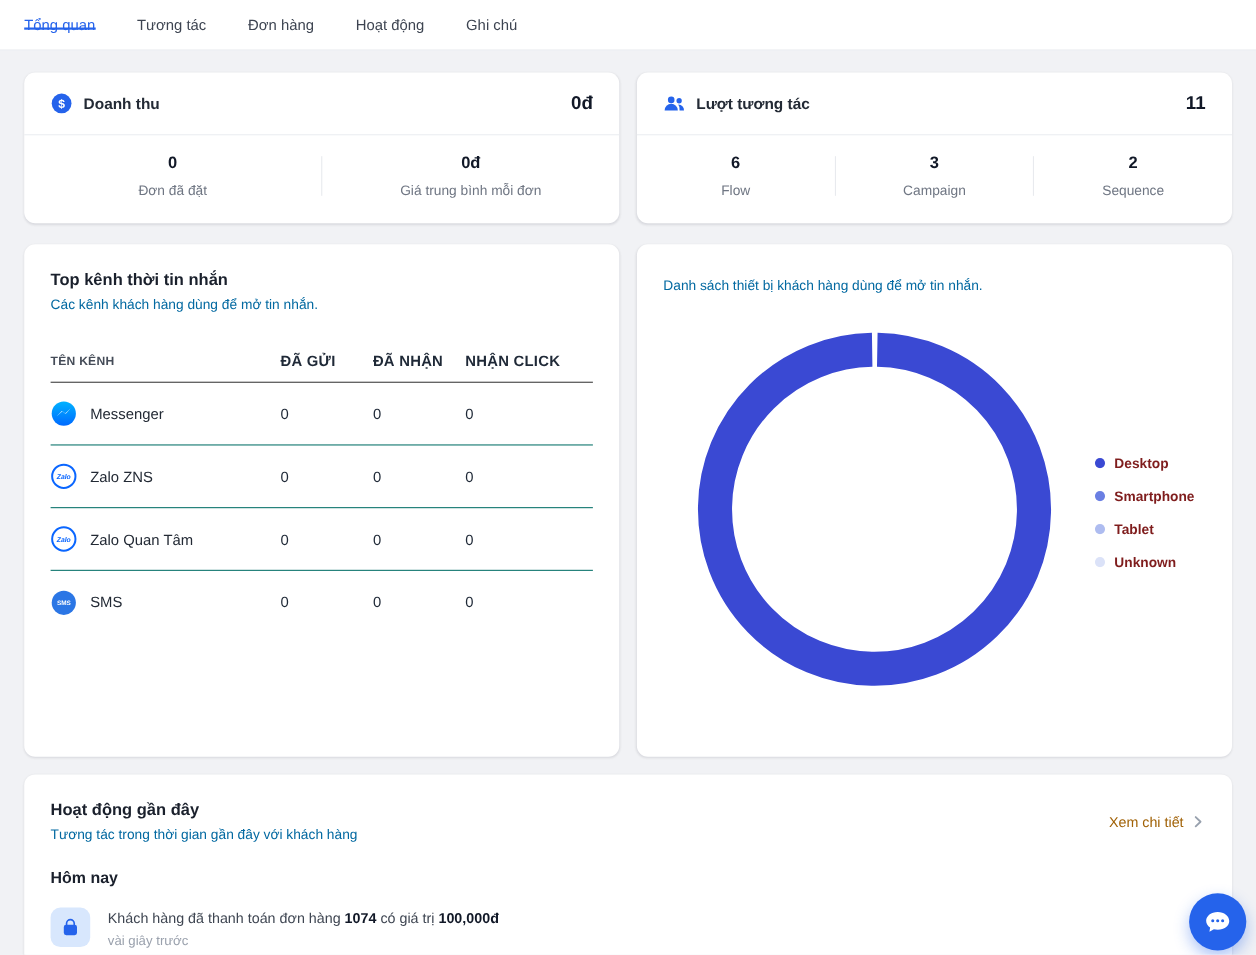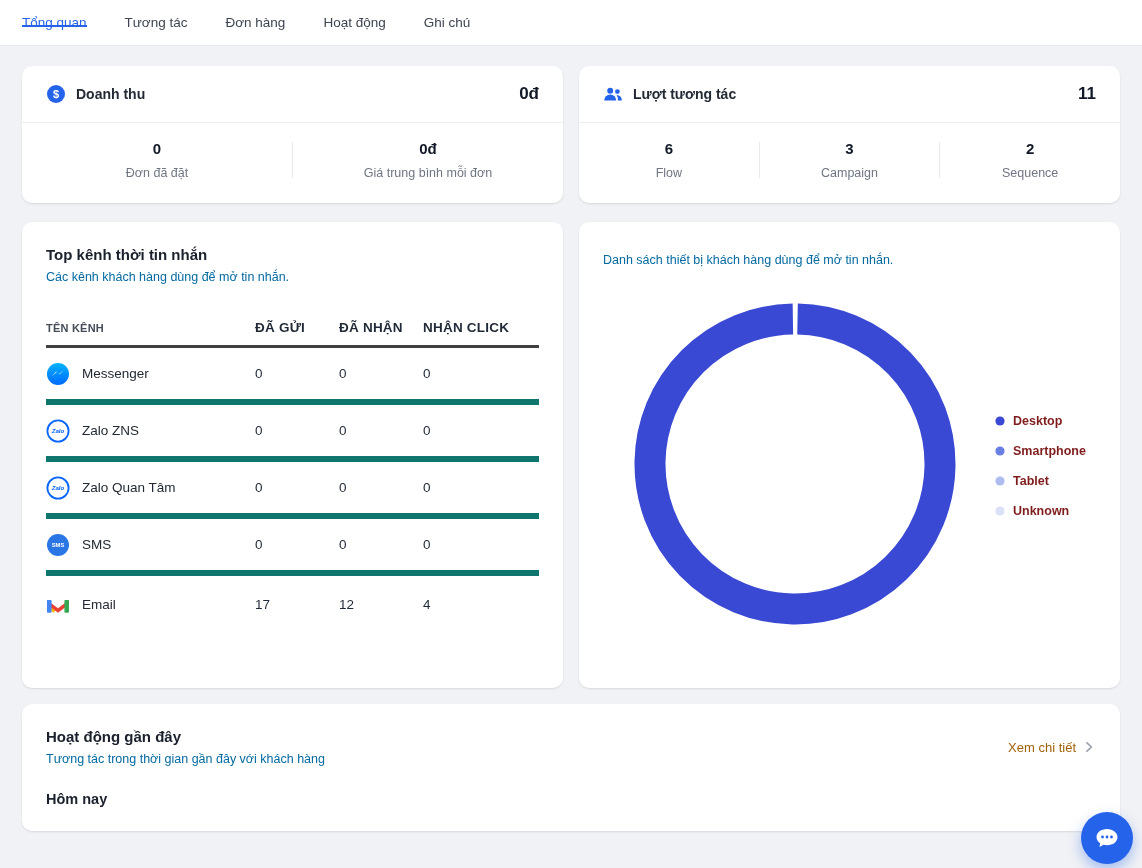--- a/index.html
+++ b/index.html
@@ -61,27 +61,27 @@
   .section-title { font-size: 15px; font-weight: 700; color: #1a202c; }
   .section-sub { margin-top: 7px; font-size: 12.5px; color: #0369a1; }
 
   
   .table { margin-top: 26px; }
   .trow {
     display: grid;
     grid-template-columns: minmax(0,1fr) 84px 84px 116px;
     align-items: center;
     height: 57px;
-    border-bottom: 6px solid #0f766e;
+    border-bottom: 1px solid #0f766e;
   }
   .trow.thead {
     height: 38px;
     font-size: 11px; font-weight: 700; color: #454c58;
     letter-spacing: .02em;
-    border-bottom: 3px solid #404040;
+    border-bottom: 1px solid #404040;
   }
   .trow:last-child { border-bottom: none; }
   .cell-num, .thead .cell-num { text-align: left; }
   .channel { display: flex; align-items: center; gap: 12px; font-size: 13.5px; color: #232a35; }
   .channel .ch-icon { display: flex; width: 24px; height: 24px; }
   .cell-num { font-size: 13.5px; color: #1f2937; }
 
   
   .devices-body { flex: 1; display: flex; align-items: center; }
   .donut-wrap { margin-left: 30px; }
@@ -257,37 +257,20 @@
                 <text x="12" y="14.2" text-anchor="middle" font-size="5.8" font-weight="bold" fill="#fff">SMS</text>
               </svg>
             </span>
             <span>SMS</span>
           </div>
           <div class="cell-num">0</div>
           <div class="cell-num">0</div>
           <div class="cell-num">0</div>
         </div>
 
-        <div class="trow">
-          <div class="channel">
-            <span class="ch-icon">
-              <svg width="22" height="17" viewBox="0 0 24 18" style="margin:3px 1px 0 1px">
-                <rect width="24" height="18" rx="2" fill="#fff"></rect>
-                <polygon points="0,9 0,13.5 7.5,18 9.5,14.8" fill="#FBBC04"></polygon>
-                <polygon points="0,4 12,13 24,4 24,9 12,18 0,9" fill="#EA4335"></polygon>
-                <rect x="0" y="4" width="5" height="14" rx="1" fill="#4285F4"></rect>
-                <rect x="19" y="4" width="5" height="14" rx="1" fill="#34A853"></rect>
-              </svg>
-            </span>
-            <span>Email</span>
-          </div>
-          <div class="cell-num">17</div>
-          <div class="cell-num">12</div>
-          <div class="cell-num">4</div>
-        </div>
       </div>
     </section>
 
     <section class="card half">
       <div class="section-sub">Danh sách thiết bị khách hàng dùng để mở tin nhắn.</div>
 
       <div class="devices-body">
         <div class="donut-wrap">
           <svg width="324" height="324" viewBox="0 0 324 324">
             <circle cx="162" cy="162" r="145" fill="none" stroke-width="31" stroke-dasharray="906 5.1" stroke-linecap="butt" transform="rotate(-89 162 162)" stroke="#3a49d3"></circle>
@@ -334,20 +317,37 @@
         <span style="display:flex">
           <svg width="14" height="14" viewBox="0 0 14 14" fill="none" stroke="#98a1ae" stroke-width="1.7" stroke-linecap="round" stroke-linejoin="round">
             <path d="M5 2.8L9.4 7 5 11.2"></path>
           </svg>
         </span>
       </div>
     </div>
 
     <div class="day-title">Hôm nay</div>
 
+    <div class="activity-item">
+      <div class="activity-icon-box">
+        <svg width="18" height="18" viewBox="0 0 18 18">
+          <path d="M5.5 7.2V5.5a3.5 3.5 0 0 1 7 0v1.7" fill="none" stroke="#2563eb" stroke-width="1.5"></path>
+          <rect x="3" y="6.6" width="12" height="9.6" rx="2.2" fill="#2563eb"></rect>
+        </svg>
+      </div>
+      <div>
+        <div class="activity-line">
+          <span>Khách hàng đã thanh toán đơn hàng</span>
+          <span class="b">1074</span>
+          <span>có giá trị</span>
+          <span class="b">100,000đ</span>
+        </div>
+        <div class="activity-time">vài giây trước</div>
+      </div>
+    </div>
   </section>
 </main>
 
 <button class="chat-fab">
   <span style="display:flex">
     <svg width="26" height="26" viewBox="0 0 26 26">
       <path d="M13 4C7 4 2.5 7.6 2.5 12c0 2.5 1.4 4.7 3.6 6.2L5.5 22l4-2.2c1.1.3 2.3.4 3.5.4 6 0 10.5-3.6 10.5-8S19 4 13 4z" fill="#fff"></path>
       <circle cx="8.5" cy="12" r="1.4" fill="#2563eb"></circle>
       <circle cx="13" cy="12" r="1.4" fill="#2563eb"></circle>
       <circle cx="17.5" cy="12" r="1.4" fill="#2563eb"></circle>

